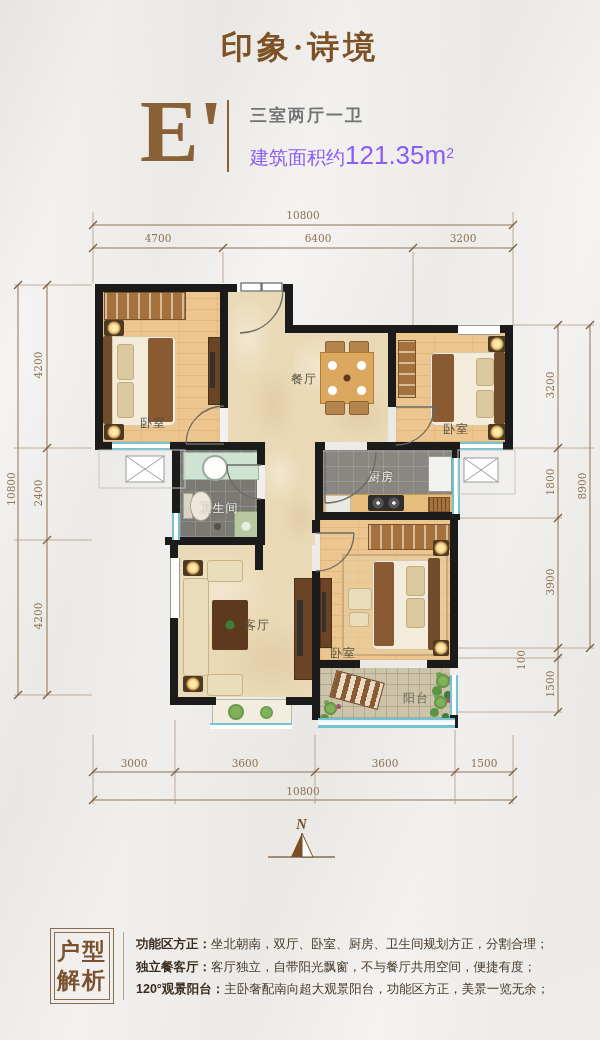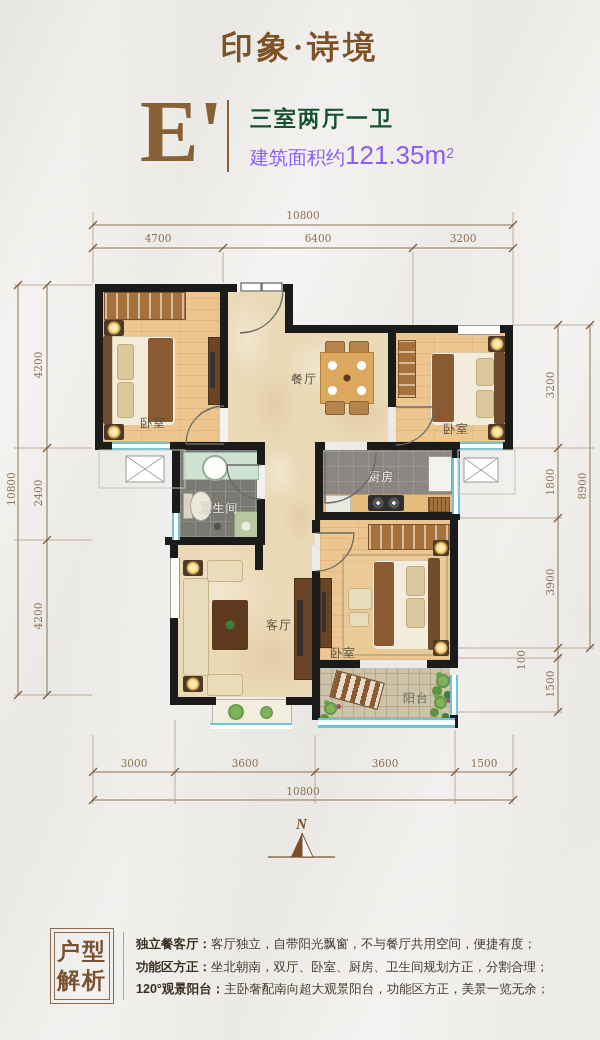--- a/index.html
+++ b/index.html
@@ -9,22 +9,22 @@
          linear-gradient(105deg, rgba(210,206,200,.25) 0%, rgba(255,255,255,0) 12%, rgba(205,200,194,.18) 26%, rgba(255,255,255,0) 40%, rgba(208,204,198,.22) 58%, rgba(255,255,255,0) 74%, rgba(205,201,195,.18) 90%),
          linear-gradient(160deg, rgba(198,194,188,.15) 0%, rgba(255,255,255,0) 30%, rgba(200,196,190,.12) 65%, rgba(255,255,255,0) 100%),
          #f5f4f2;}
   
   .brand{position:absolute;left:0;top:26px;width:600px;text-align:center;
          font-family:"Liberation Serif",serif;font-weight:bold;font-size:32px;
          letter-spacing:4px;color:#7d5226}
   .unit{position:absolute;left:140px;top:88px;font-family:"Liberation Serif",serif;
         font-weight:bold;font-size:88px;line-height:88px;color:#8a6137}
   .vdiv{position:absolute;left:227px;top:100px;width:2px;height:72px;background:#8a6137}
-  .ltype{position:absolute;left:250px;top:104px;font-size:22px;font-weight:bold;
-         letter-spacing:2px;color:#14532d}
+  .ltype{position:absolute;left:250px;top:104px;font-size:17px;font-weight:bold;
+         letter-spacing:2px;color:#737373}
   .areal{position:absolute;left:250px;top:140px;color:#8b5cf6;white-space:nowrap}
   .areal .p{font-size:19px;vertical-align:baseline}
   .areal .v{font-size:26px;vertical-align:baseline}
   .areal sup{font-size:14px}
   
   .wall{position:absolute;background:#1b1b1b}
   .floor-wood{position:absolute;background-color:#ecc68e;
       background-image:repeating-linear-gradient(0deg, rgba(150,95,40,.14) 0 1px, transparent 1px 11px),
                        repeating-linear-gradient(90deg, rgba(150,95,40,.10) 0 1px, transparent 1px 38px)}
   .floor-marble{position:absolute;background-color:#ead9b6;
@@ -260,21 +260,21 @@
   <div class="win-vw" style="left:170px;top:558px;width:8px;height:60px"></div>
   <div class="win-v" style="left:452px;top:458px;width:8px;height:56px"></div>
   <div class="win-v" style="left:450px;top:675px;width:8px;height:40px"></div>
   <div class="bigwin" style="left:318px;top:718px;width:137px;height:10px"></div>
 
   <div class="room-label" style="left:130px;top:415px">卧室</div>
   <div class="room-label" style="left:281px;top:371px">餐厅</div>
   <div class="room-label" style="left:433px;top:421px">卧室</div>
   <div class="room-label light" style="left:196px;top:500px">卫生间</div>
   <div class="room-label light" style="left:358px;top:469px">厨房</div>
-  <div class="room-label" style="left:256px;top:617px">客厅</div>
+  <div class="room-label" style="left:234px;top:617px">客厅</div>
   <div class="room-label" style="left:320px;top:645px">卧室</div>
   <div class="room-label soft" style="left:393px;top:690px">阳台</div>
 
   <div class="dim" style="left:263px;top:209px">10800</div>
   <div class="dim" style="left:118px;top:232px">4700</div>
   <div class="dim" style="left:278px;top:232px">6400</div>
   <div class="dim" style="left:423px;top:232px">3200</div>
   <div class="dim rot" style="left:-19px;top:483px">10800</div>
   <div class="dim rot" style="left:8px;top:359px">4200</div>
   <div class="dim rot" style="left:8px;top:487px">2400</div>
@@ -388,16 +388,16 @@
 </svg>
 
 <div class="fbox">
   <div class="inner">
     <div class="t">户型</div>
     <div class="t">解析</div>
   </div>
 </div>
 <div class="fdiv"></div>
 <div class="bullets">
+  <div><b>功能区方正：</b><span>坐北朝南，双厅、卧室、厨房、卫生间规划方正，分割合理；</span></div>
   <div><b>独立餐客厅：</b><span>客厅独立，自带阳光飘窗，不与餐厅共用空间，便捷有度；</span></div>
-  <div><b>功能区方正：</b><span>坐北朝南，双厅、卧室、厨房、卫生间规划方正，分割合理；</span></div>
   <div><b>120°观景阳台：</b><span>主卧奢配南向超大观景阳台，功能区方正，美景一览无余；</span></div>
 </div>
 
 </body></html>

